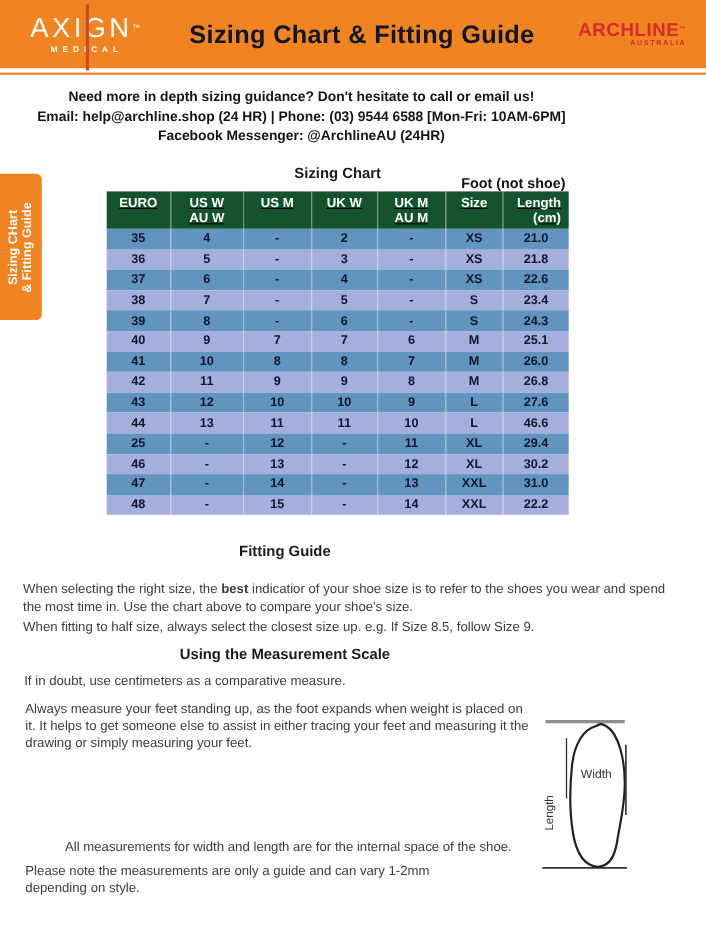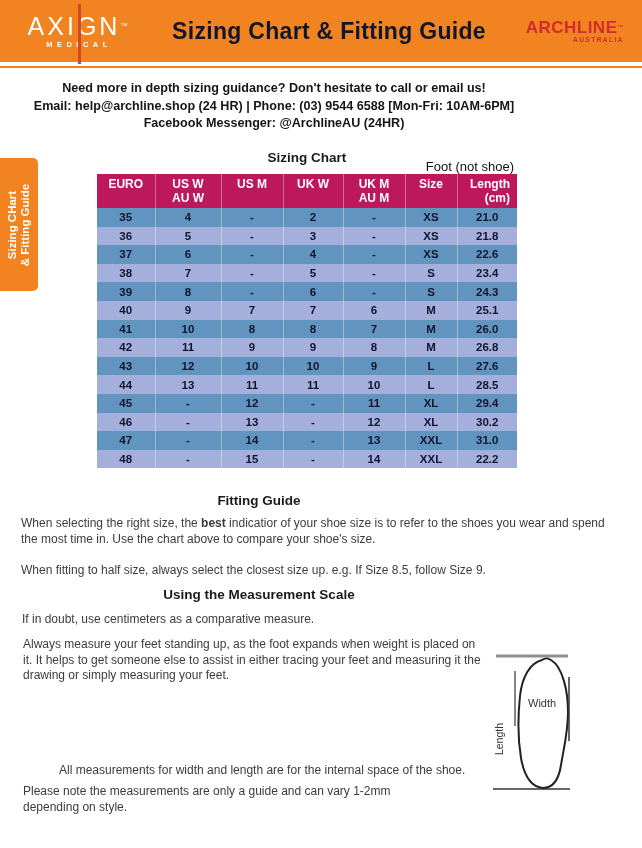--- a/index.html
+++ b/index.html
@@ -39,46 +39,46 @@
   .side-tab-inner {
     position:absolute; left:50%; top:50%; width:133px; height:38px;
     transform:translate(-50%,-50%) rotate(-90deg);
     display:flex; flex-direction:column; justify-content:center; text-align:center;
     color:#fff; font-weight:bold; font-size:11.5px; line-height:13.5px;
   }
 
   
   .chart-area { position:absolute; left:97px; top:150px; width:420px; }
   .chart-title { text-align:center; font-size:13.5px; font-weight:bold; color:#1a1a1a; }
-  .foot-note { position:absolute; right:3px; top:9px; font-size:13px; font-weight:normal; color:#111; }
+  .foot-note { position:absolute; right:3px; top:9px; font-size:13px; font-weight:bold; color:#111; }
 
   table.sizing { position:absolute; left:0; top:24px; width:420px; border-collapse:collapse; table-layout:fixed; }
   table.sizing col:nth-child(1){ width:58px; }
   table.sizing col:nth-child(2){ width:66px; }
   table.sizing col:nth-child(3){ width:62px; }
   table.sizing col:nth-child(4){ width:60px; }
   table.sizing col:nth-child(5){ width:62px; }
   table.sizing col:nth-child(6){ width:52px; }
   table.sizing col:nth-child(7){ width:60px; }
-  table.sizing thead tr { background:#be185d; }
+  table.sizing thead tr { background:#14532d;text-decoration:underline; }
   table.sizing th { color:#fff; font-size:12px; font-weight:bold; text-align:center;
                     padding:3px 0 2px; line-height:14px; height:34px; vertical-align:top; }
   table.sizing th:last-child { text-align:right; padding-right:7px; }
   table.sizing th + th, table.sizing td + td { border-left:1px solid rgba(255,255,255,0.35); }
   table.sizing td { text-align:center; font-size:11.5px; font-weight:bold; color:#14142e;
                     height:18.6px; padding:0; }
   table.sizing tr.odd  { background:#6195BF; }
   table.sizing tr.even { background:#A4AFDC;padding-left:44px; }
 
   
   .g-head { position:absolute; left:0; width:518px; text-align:center;
             font-size:13.5px; font-weight:bold; color:#1a1a1a; }
   .g-par { position:absolute; font-size:12px; line-height:15.5px; color:#3c3c3c; }
   .h-fitting { top:493px; }
-  .p-fit1 { top:516px; left:21px; width:601px; }
+  .p-fit1 { top:528px; left:21px; width:601px; }
   .p-fit2 { top:563px; left:21px; width:601px; }
   .h-measure { top:587px; }
   .p-m1 { top:612px; left:22px; width:580px; }
   .p-m2 { top:637px; left:23px; width:463px; }
   .p-m3 { top:699px; left:25px; width:560px; }
   .p-b1 { top:763px; left:23px; width:560px;margin-left:36px; }
   .p-b2 { top:784px; left:23px; width:400px; }
 
   
   .foot-diagram { position:absolute; left:490px; top:646px; }
@@ -239,24 +239,24 @@
             <td>L</td>
             <td>27.6</td>
           </tr>
           <tr class="even">
             <td>44</td>
             <td>13</td>
             <td>11</td>
             <td>11</td>
             <td>10</td>
             <td>L</td>
-            <td>28.5</td>
-          </tr>
-          <tr class="odd">
-            <td>45</td>
+            <td>46.6</td>
+          </tr>
+          <tr class="odd">
+            <td>25</td>
             <td>-</td>
             <td>12</td>
             <td>-</td>
             <td>11</td>
             <td>XL</td>
             <td>29.4</td>
           </tr>
           <tr class="even">
             <td>46</td>
             <td>-</td>

